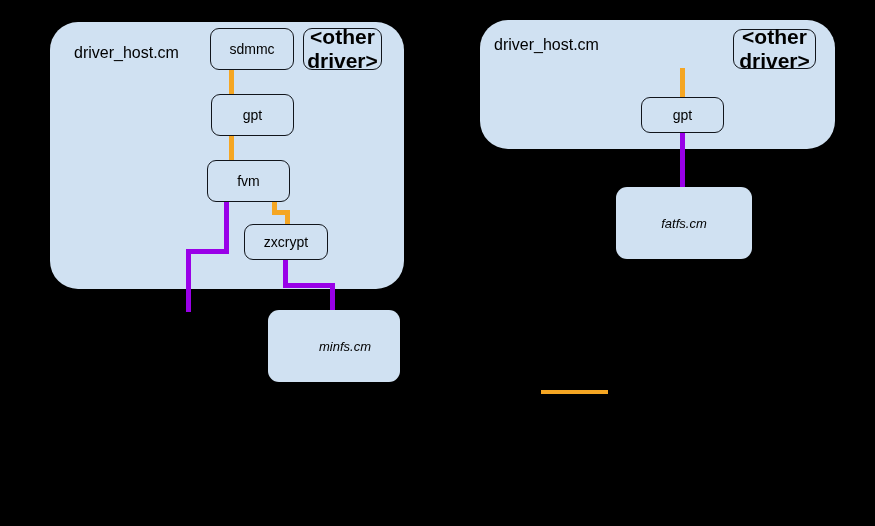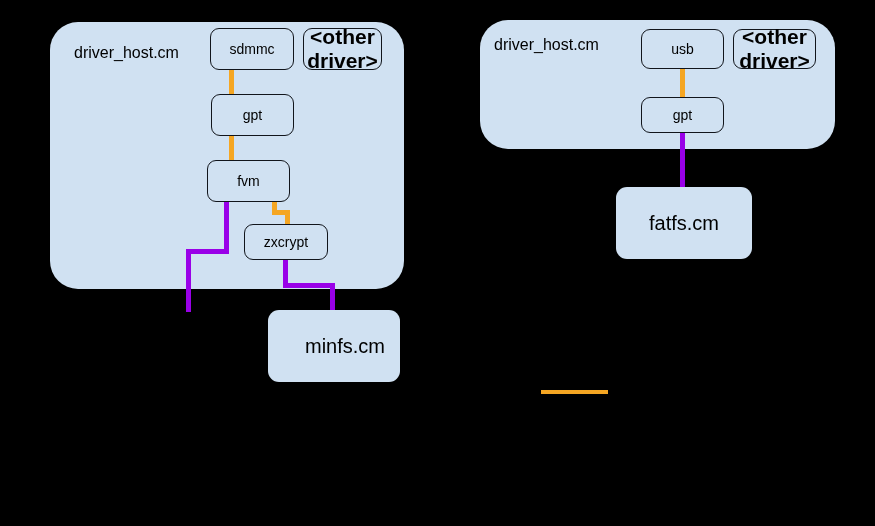--- a/index.html
+++ b/index.html
@@ -48,22 +48,23 @@
     position: absolute;
     background: #d0e1f2;
     border: none;
     border-radius: 11px;
     box-sizing: border-box;
     display: flex;
     align-items: center;
     justify-content: center;
     text-align: center;
     color: #000000;
-    font-size: 20px;
+    font-size: 13px;
     z-index: 4;
+    font-style: italic;
   }
   .wire {
     position: absolute;
     z-index: 2;
   }
   .wire.orange { background: #f5a623; }
   .wire.purple { background: #9900e8; }
   .legend-swatch {
     position: absolute;
     height: 4px;
@@ -115,23 +116,20 @@
     <span>zxcrypt</span>
   </div>
 
   <div class="container-box" style="left:480px; top:20px; width:355px; height:129px;"></div>
   <div class="container-label" style="left:494px; top:37px;">driver_host.cm</div>
 
   <div class="wire orange" style="left:680px; top:68px; width:5px; height:31px;"></div>
 
   <div class="wire purple" style="left:680px; top:132px; width:5px; height:56px;"></div>
 
-  <div class="node" style="left:641px; top:29px; width:83px; height:40px;">
-    <span>usb</span>
-  </div>
 
   <div class="node two-line" style="left:733px; top:29px; width:83px; height:40px; flex-direction:column; justify-content:center;">
     <span>&lt;other</span>
     <span>driver&gt;</span>
   </div>
 
   <div class="node" style="left:641px; top:97px; width:83px; height:36px;">
     <span>gpt</span>
   </div>
 

